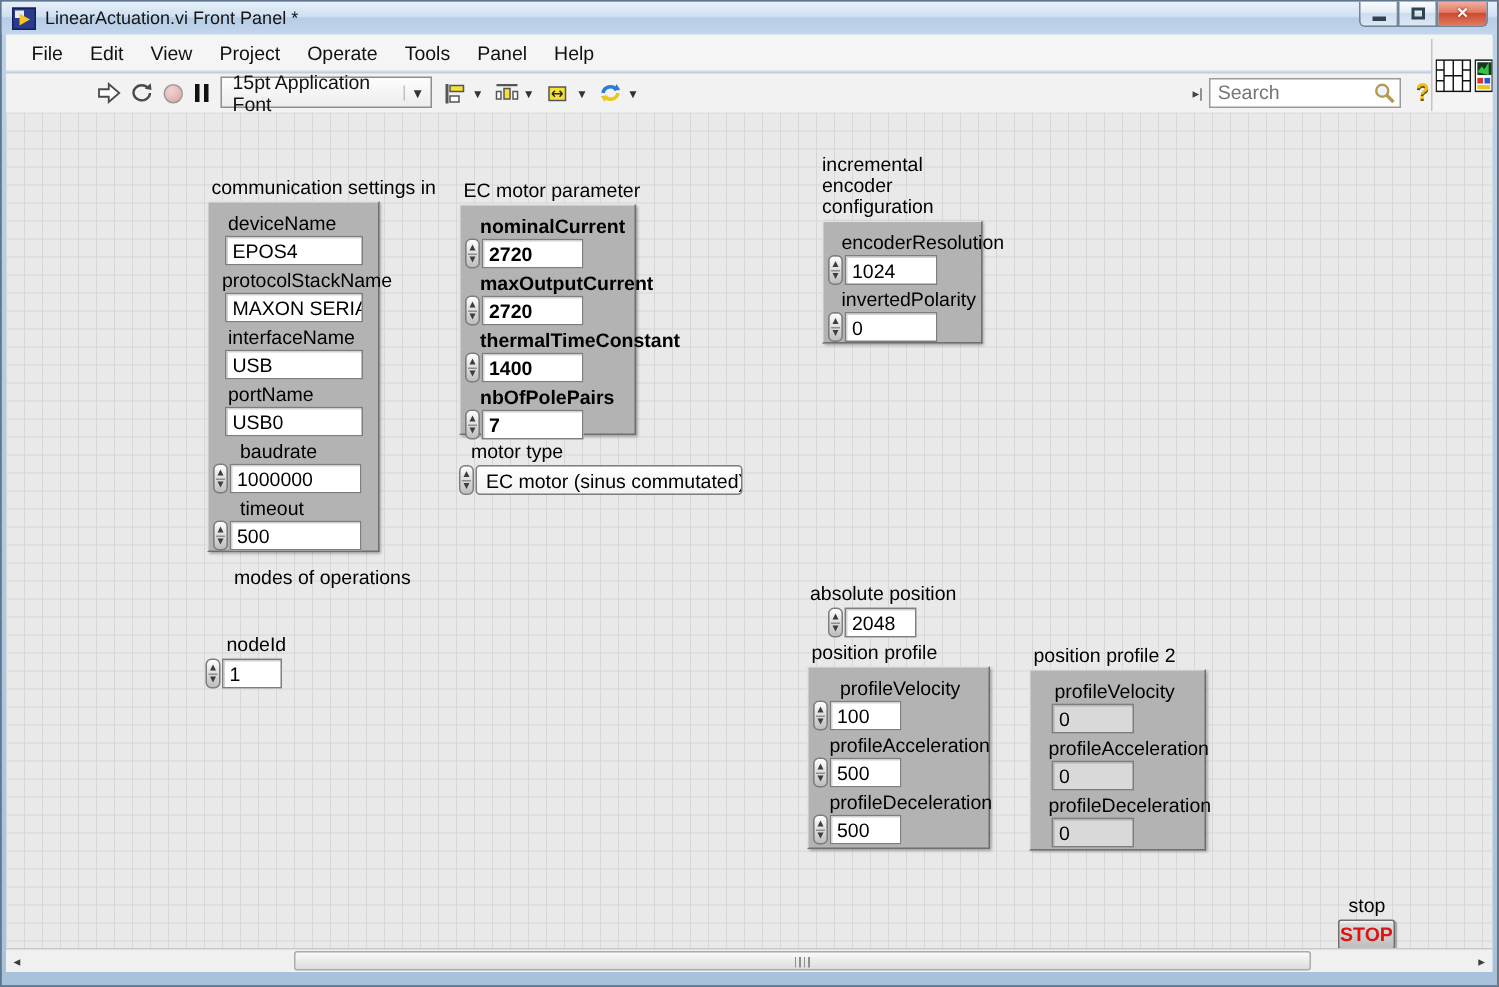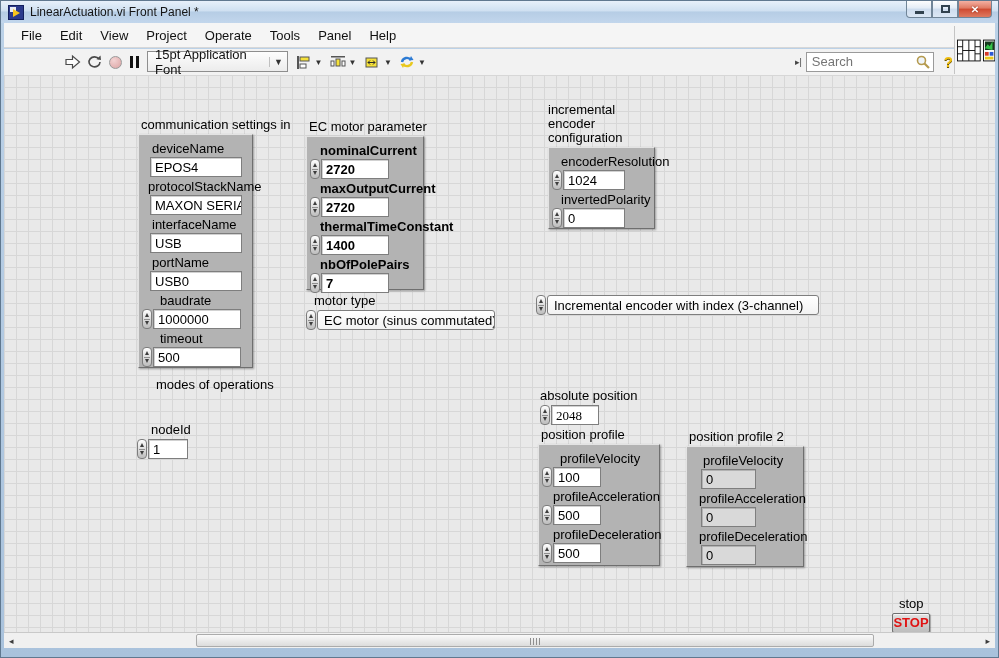--- a/index.html
+++ b/index.html
@@ -317,47 +317,40 @@
       <div class="nctl" style="margin-left:0;">
         <span class="spin">
             <i class="u"></i>
             <i class="d"></i>
           </span>
         <div class="ring center" style="width:178px;">EC motor (sinus commutated)</div>
       </div>
     </div>
 
     <div class="abs" style="left:532px;top:220px;">
-      <div class="nctl" style="margin-left:0;">
-        <span class="spin">
-            <i class="u"></i>
-            <i class="d"></i>
-          </span>
-        <div class="ring" style="width:272px;">Incremental encoder with index (3-channel)</div>
-      </div>
     </div>
 
     <div class="abs" style="left:130px;top:302px;">
       <div class="free-lbl" style="margin-left:22px;">modes of operations</div>
     </div>
 
     <div class="abs" style="left:133px;top:347px;">
       <div class="free-lbl" style="margin-left:14px;">nodeId</div>
       <div class="nctl" style="margin-left:0;">
         <span class="spin">
             <i class="u"></i>
             <i class="d"></i>
           </span>
         <div class="tf" style="width:40px;">1</div>
       </div>
     </div>
 
     <div class="abs" style="left:536px;top:313px;">
       <div class="free-lbl" style="margin-left:0;">absolute position</div>
-      <div class="nctl" style="margin-left:0;font-family:Liberation Serif, serif;">
+      <div class="nctl" style="margin-left:12px;">
         <span class="spin">
             <i class="u"></i>
             <i class="d"></i>
           </span>
         <div class="tf" style="width:48px;">2048</div>
       </div>
     </div>
 
     <div class="abs" style="left:534px;top:352px;">
       <div class="free-lbl" style="margin-left:3px;">position profile</div>

